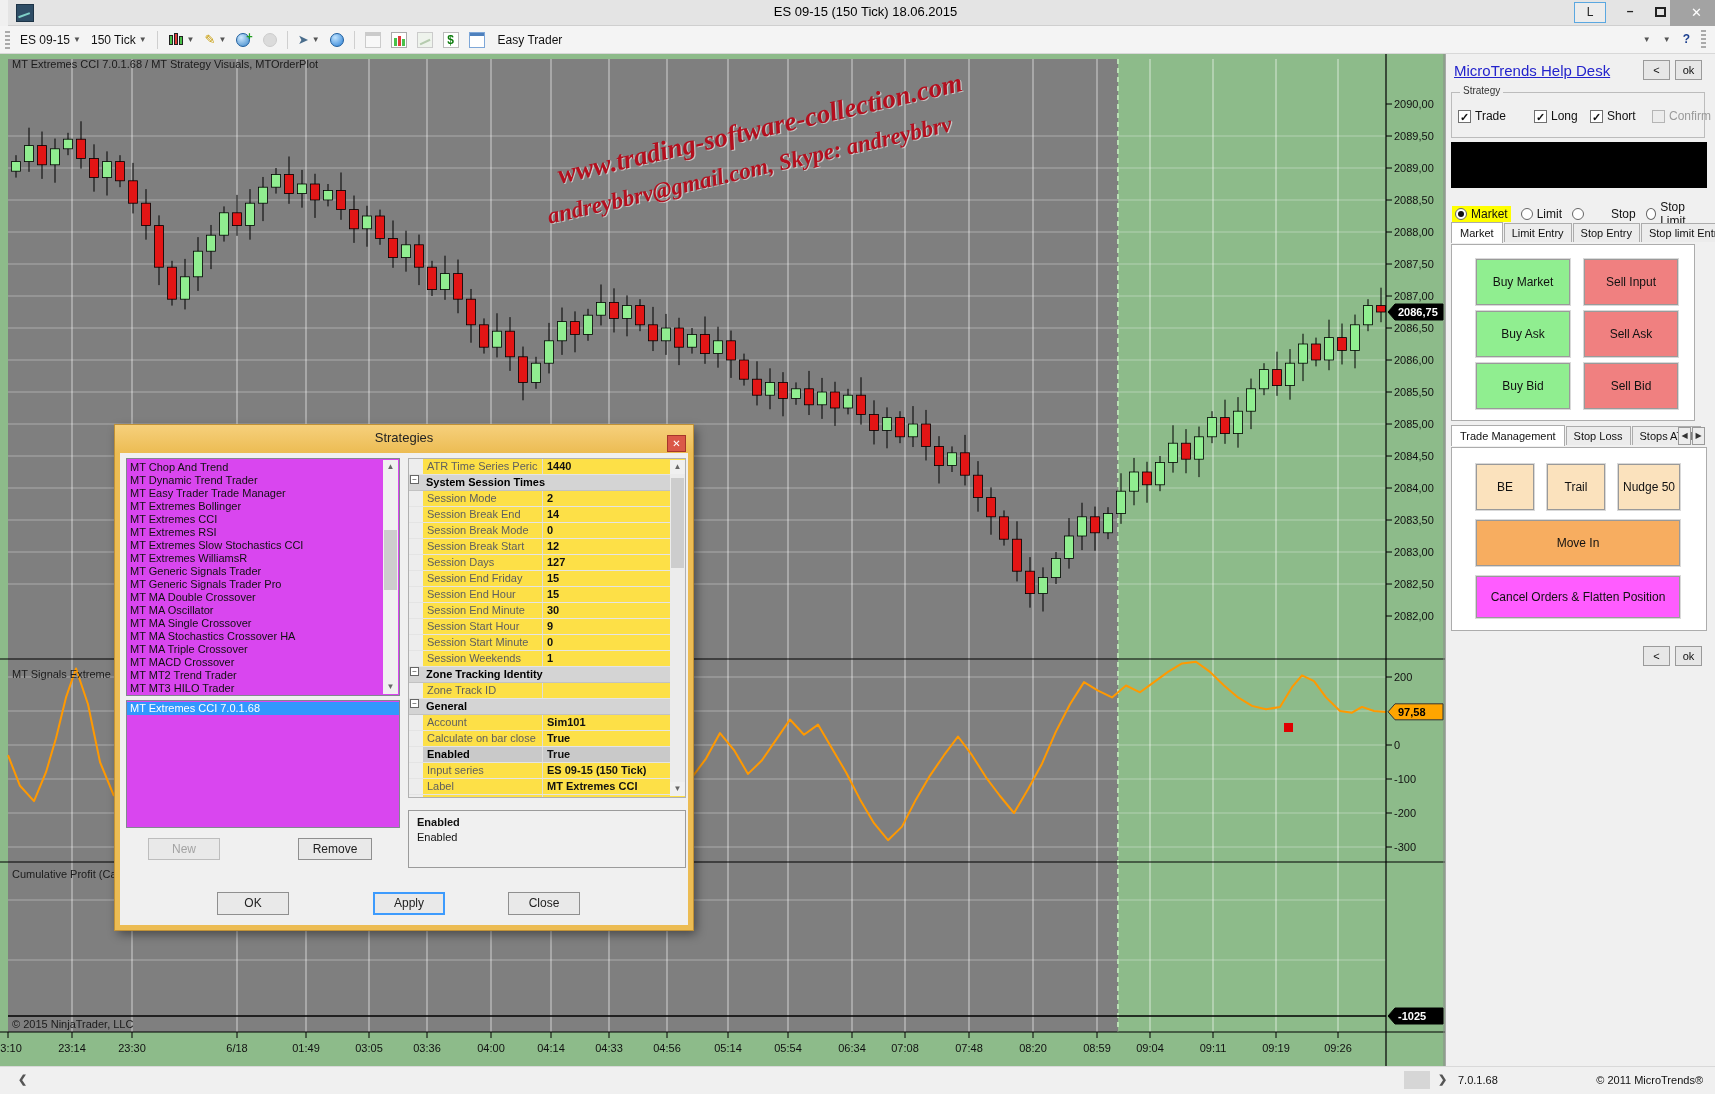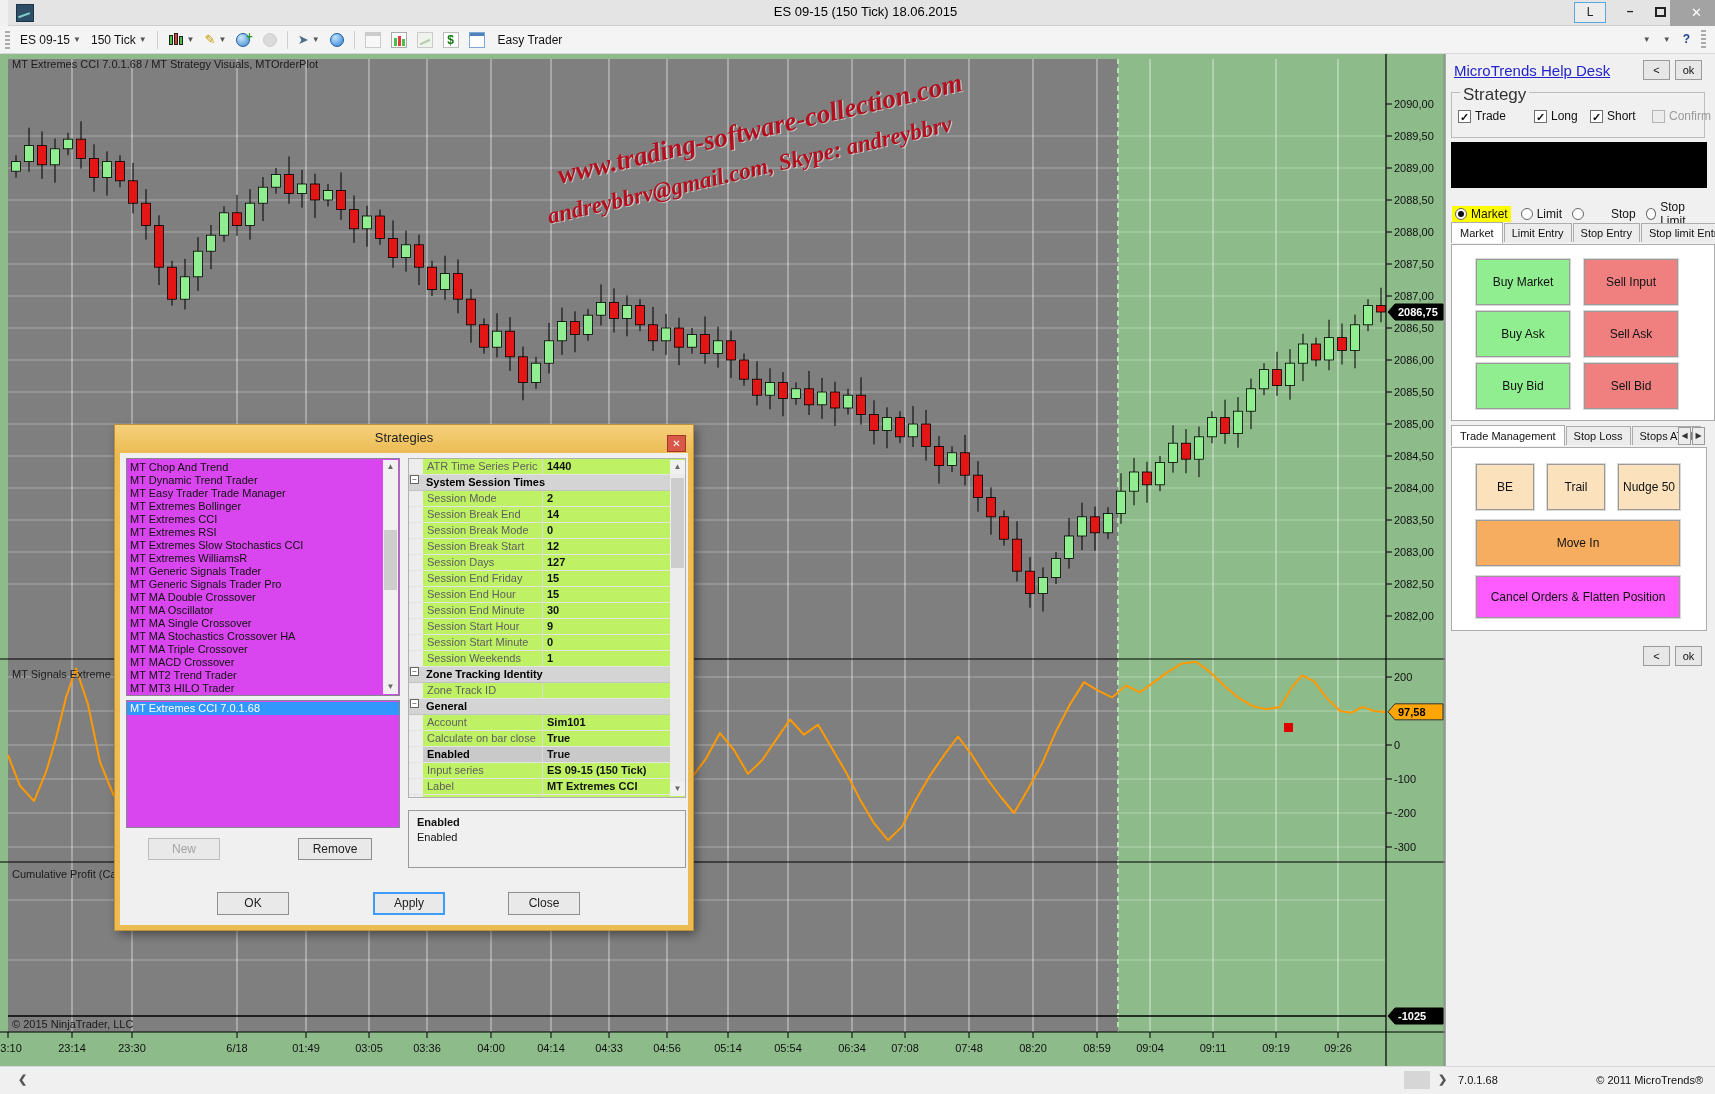--- a/index.html
+++ b/index.html
@@ -65,21 +65,21 @@
   .lrow.sel { background:#3297fd; color:#fff; padding-left:3px; }
   .vscroll { position:absolute; right:1px; top:1px; bottom:1px; width:15px; background:#f0f0f0; }
   .varrow { position:absolute; left:0; width:15px; height:14px; color:#666; font-size:8px;
     text-align:center; line-height:14px; background:#f0f0f0; }
   .vthumb { position:absolute; left:1px; width:13px; background:#cdcdcd; }
   .btn { position:absolute; background:#e9e9e9; border:1px solid #8f8f8f; font-size:12px;
     text-align:center; color:#222; font-family:"Liberation Sans", sans-serif; }
   .btn.disabled { color:#a3a3a3; border-color:#bdbdbd; }
   .btn.focus { border:2px solid #3d9bfd; }
   
-  #pgrid { position:absolute; left:288px; top:28px; width:278px; height:340px; background:#bef264;
+  #pgrid { position:absolute; left:288px; top:28px; width:278px; height:340px; background:#fde047;
     border:1px solid #b0b0b0; overflow:hidden; font-size:11px; }
   .pgrow { display:flex; height:16px; line-height:15px; border-bottom:1px solid #e4e4e4; }
   .pg-gutter { width:14px; background:#ededed; flex:none; }
   .pg-label { width:120px; flex:none; color:#5f5f5f; padding-left:4px; border-right:1px solid #dcdcdc;
     white-space:nowrap; overflow:hidden; }
   .pg-value { flex:1; font-weight:bold; color:#111; padding-left:4px; white-space:nowrap; overflow:hidden; }
   .pgrow.group { background:#d4d4d4; border-bottom:1px solid #c2c2c2; }
   .pgrow.group .pg-label { width:auto; color:#000; font-weight:bold; border:none; }
   .pg-box { display:inline-block; width:9px; height:9px; border:1px solid #666; background:#fff;
     font-size:8px; line-height:8px; text-align:center; color:#333; margin:0 3px 0 1px; }
@@ -90,21 +90,21 @@
     border:1px solid #9b9b9b; font-size:11px; padding:5px 8px; }
   #pg-desc b { display:block; margin-bottom:3px; }
   
   #panel { position:absolute; left:1445px; top:54px; width:270px; height:1040px; background:#f0f0f0;
     border-left:1px solid #a8a8a8; font-size:12px; }
   #help-link { position:absolute; left:8px; top:8px; font-size:15px; color:#2323cc;
     text-decoration:underline; }
   .pbtn { position:absolute; width:27px; height:20px; background:#e7e7e7; border:1px solid #9a9a9a;
     font-size:11px; text-align:center; line-height:18px; }
   .groupbox { position:absolute; left:5px; top:38px; width:254px; height:46px; border:1px solid #bcbcbc; }
-  .legend { position:absolute; left:8px; top:-8px; background:#f0f0f0; padding:0 3px; font-size:17px; color:#333; }
+  .legend { position:absolute; left:8px; top:-8px; background:#f0f0f0; padding:0 3px; font-size:10px; color:#333; }
   .cbitem { position:absolute; top:16px; display:flex; align-items:center; font-size:12px; }
   .cb { width:13px; height:13px; border:1px solid #707070; background:#fff; margin-right:4px;
     font-size:11px; line-height:12px; text-align:center; color:#111; font-weight:bold; }
   .cbitem.disabled { color:#9a9a9a; }
   .cbitem.disabled .cb { border-color:#b5b5b5; background:#ececec; }
   #blackbox { position:absolute; left:5px; top:88px; width:256px; height:46px; background:#000; }
   .radrow { position:absolute; top:146px; display:flex; align-items:center; font-size:12px; }
   .radio { width:12px; height:12px; border:1px solid #666; border-radius:50%; background:#fff;
     margin-right:4px; position:relative; }
   .radio.on:before { content:""; position:absolute; left:2px; top:2px; width:6px; height:6px;
@@ -813,21 +813,21 @@
         <span>Stop Limit</span>
       </span>
     </div>
 
   <div class="tabstrip" style="left:5px;top:168px;" id="entry-tabs">
       <div class="tab active">Market</div>
       <div class="tab">Limit Entry</div>
       <div class="tab">Stop Entry</div>
       <div class="tab">Stop limit Entry</div>
     </div>
-  <div class="tabpage" style="left:5px;top:190px;width:264px;height:177px;" id="entry-page">
+  <div class="tabpage" style="left:5px;top:190px;width:244px;height:177px;" id="entry-page">
       <div class="obtn buy" style="left: 24px; top: 14px; width: 94px; height: 46px;">Buy Market</div>
       <div class="obtn sell" style="left: 132px; top: 14px; width: 94px; height: 46px;">Sell Input</div>
       <div class="obtn buy" style="left: 24px; top: 66px; width: 94px; height: 46px;">Buy Ask</div>
       <div class="obtn sell" style="left: 132px; top: 66px; width: 94px; height: 46px;">Sell Ask</div>
       <div class="obtn buy" style="left: 24px; top: 118px; width: 94px; height: 46px;">Buy Bid</div>
       <div class="obtn sell" style="left: 132px; top: 118px; width: 94px; height: 46px;">Sell Bid</div>
     </div>
 
   <div class="tabstrip" style="left:5px;top:371px;" id="mgmt-tabs">
       <div class="tab active">Trade Management</div>

